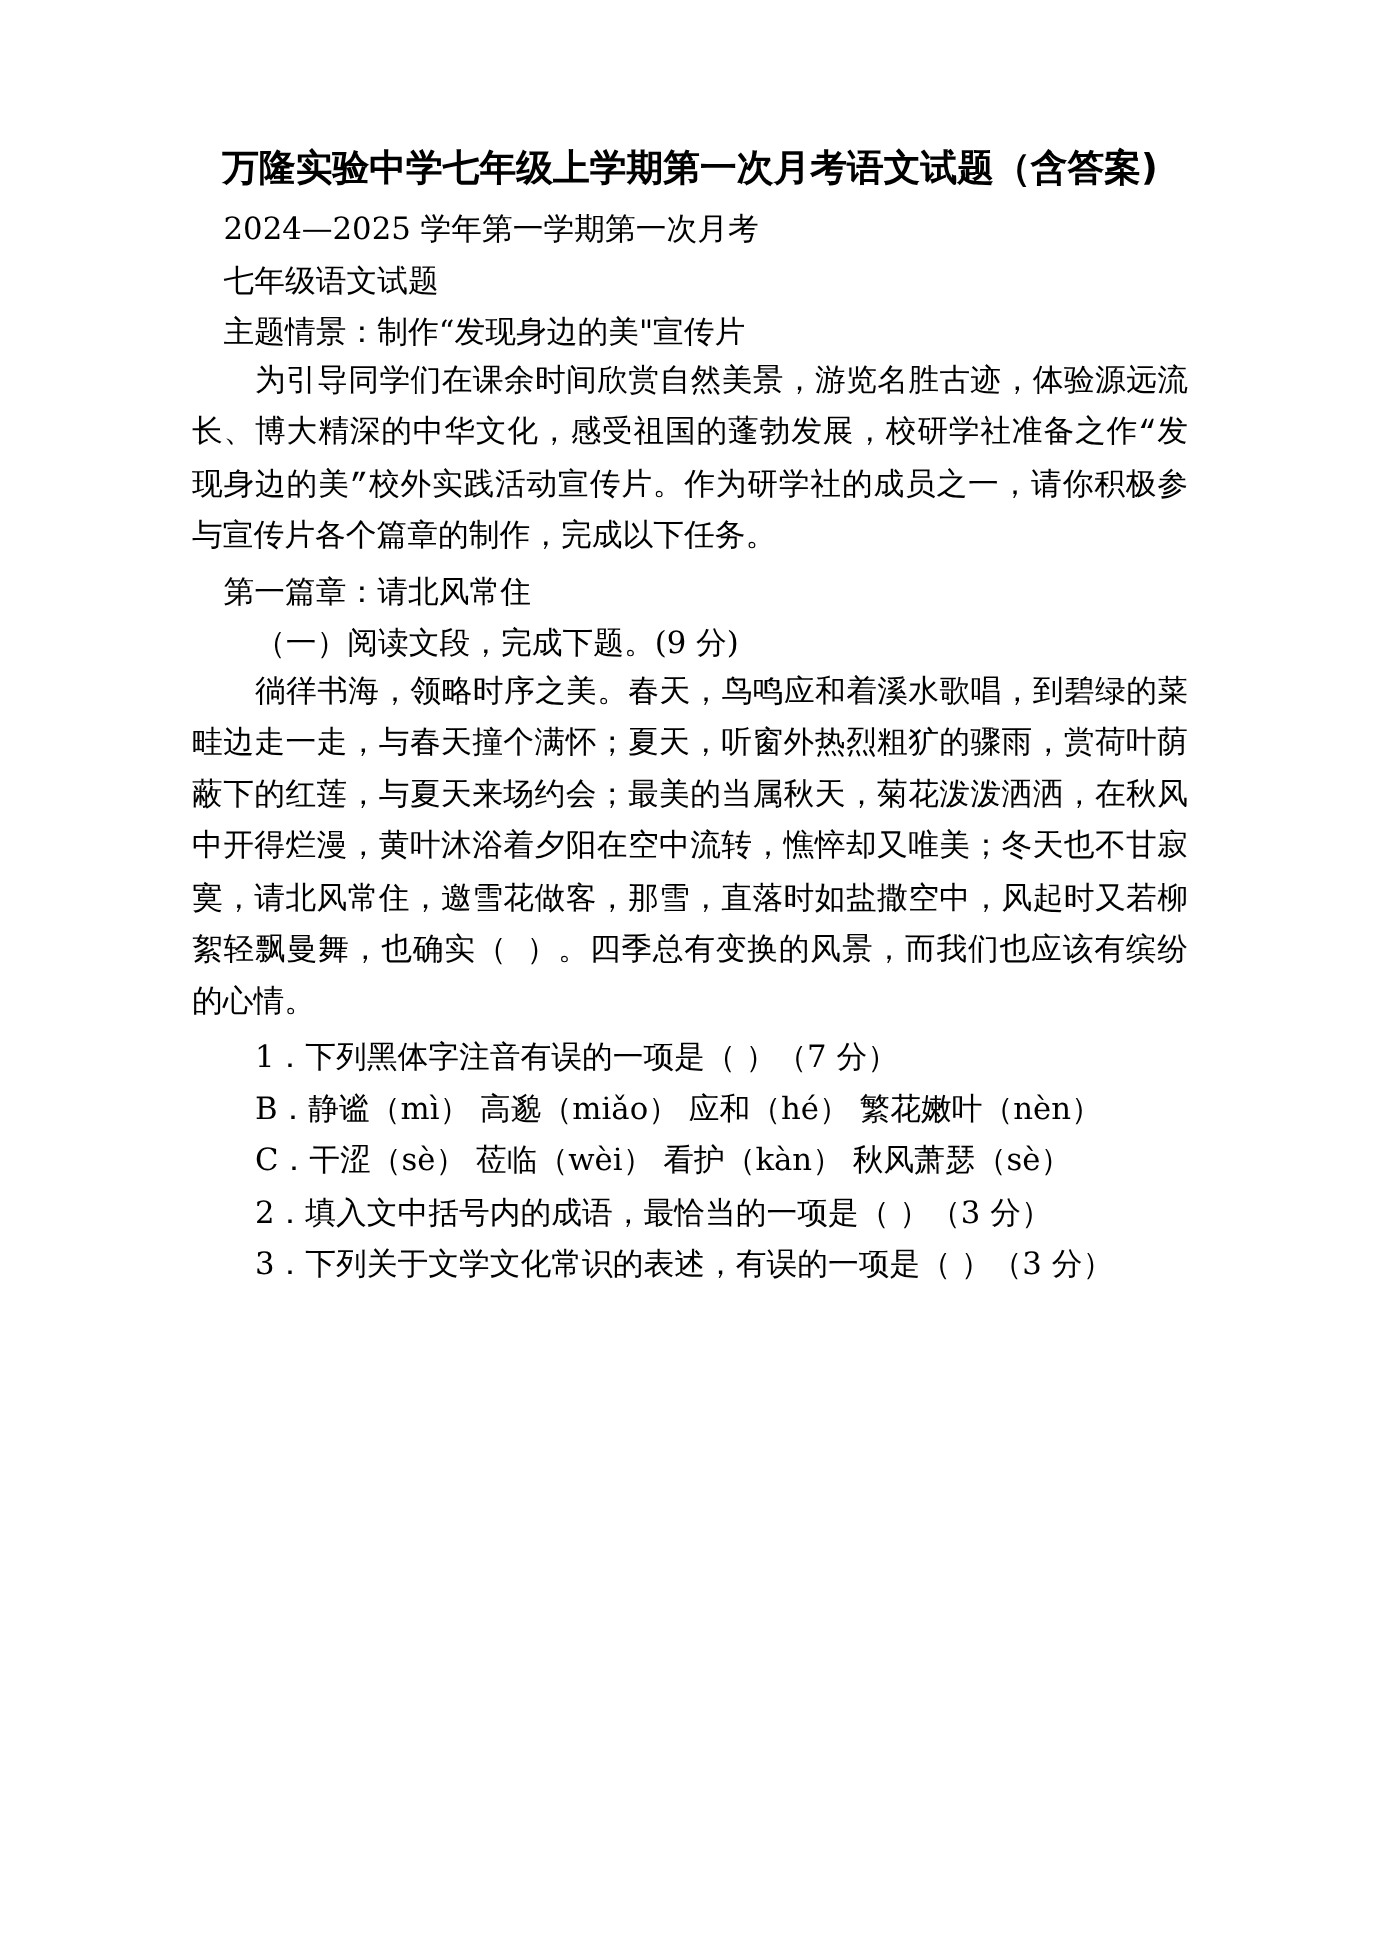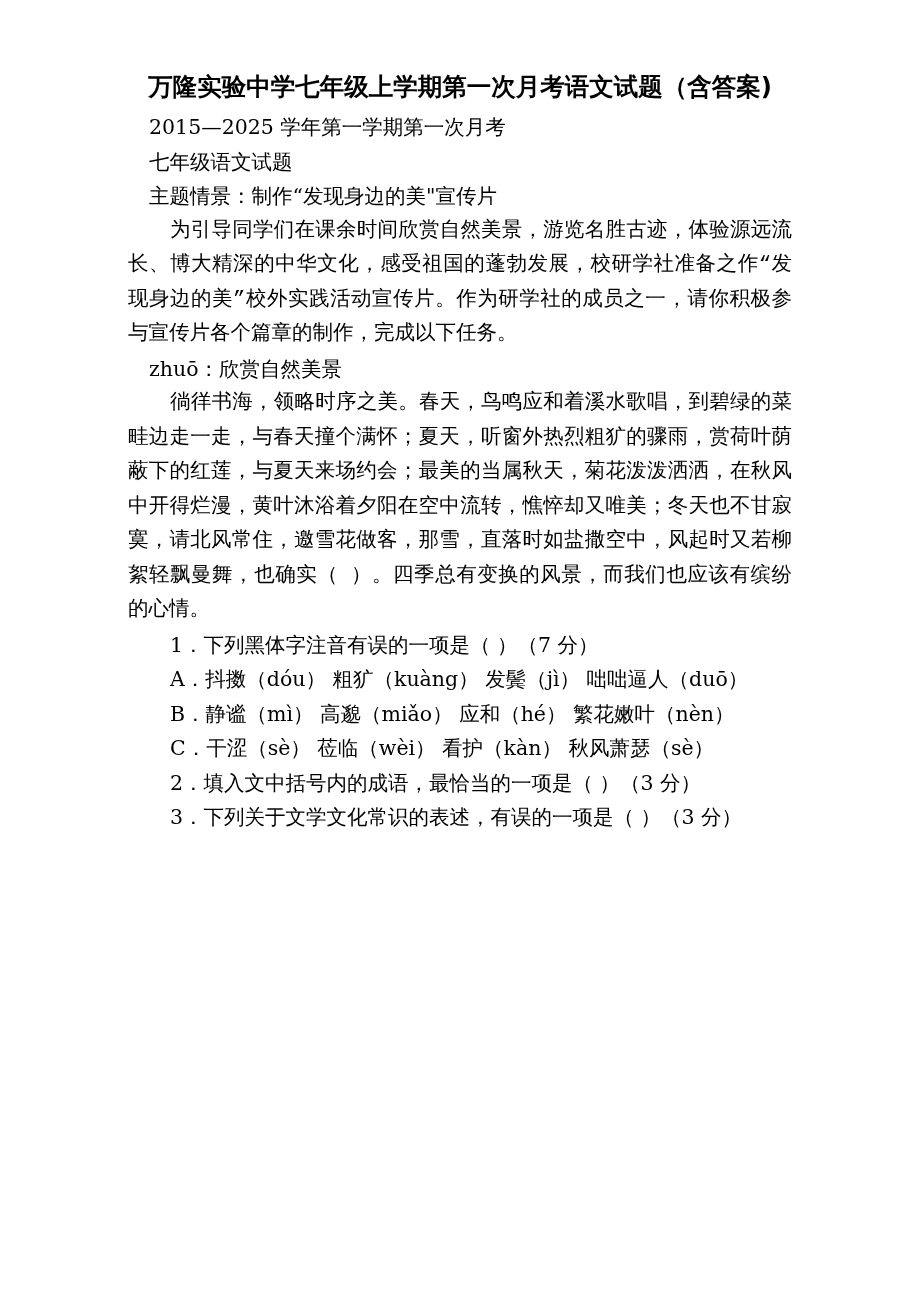--- a/index.html
+++ b/index.html
@@ -12,21 +12,21 @@
     height: 1302px;
     font-family: "DejaVu Serif", "Liberation Serif", serif;
     color: #000000;
     overflow: hidden;
   }
   .page {
     position: relative;
     width: 920px;
     height: 1302px;
     box-sizing: border-box;
-    padding: 70px 128px 0 128px;
+    padding: 95px 128px 0 128px;
   }
   .doc-title {
     font-family: "DejaVu Sans", "Liberation Sans", sans-serif;
     font-weight: bold;
     font-size: 24.5px;
     line-height: 34px;
     text-align: center;
     margin: 0 0 6px 0;
     letter-spacing: 0px;
   }
@@ -44,29 +44,29 @@
     font-family: Liberation Mono, monospace;
   }
 </style>
 </head>
 <body>
 
 <div class="page">
 
   <h1 class="doc-title">万隆实验中学七年级上学期第一次月考语文试题（含答案)</h1>
 
-  <p class="ind1">2015—2025 学年第一学期第一次月考</p>
+  <p class="ind1">2024—2025 学年第一学期第一次月考</p>
   <p class="ind1">七年级语文试题</p>
   <p class="ind1">主题情景：制作“发现身边的美"宣传片</p>
   <p class="body-para">为引导同学们在课余时间欣赏自然美景，游览名胜古迹，体验源远流长、博大精深的中华文化，感受祖国的蓬勃发展，校研学社准备之作“发现身边的美”校外实践活动宣传片。作为研学社的成员之一，请你积极参与宣传片各个篇章的制作，完成以下任务。</p>
-  <p class="ind1">zhuō：欣赏自然美景</p>
+  <p class="ind1">第一篇章：请北风常住</p>
+  <p class="ind2">（一）阅读文段，完成下题。(9 分)</p>
   <p class="body-para">徜徉书海，领略时序之美。春天，鸟鸣应和着溪水歌唱，到碧绿的菜畦边走一走，与春天撞个满怀；夏天，听窗外热烈粗犷的骤雨，赏荷叶荫蔽下的红莲，与夏天来场约会；最美的当属秋天，菊花泼泼洒洒，在秋风中开得烂漫，黄叶沐浴着夕阳在空中流转，憔悴却又唯美；冬天也不甘寂寞，请北风常住，邀雪花做客，那雪，直落时如盐撒空中，风起时又若柳絮轻飘曼舞，也确实（        ）。四季总有变换的风景，而我们也应该有缤纷的心情。</p>
 
   <p class="ind2">1．下列黑体字注音有误的一项是（        ）（7 分）</p>
-  <p class="ind2">A．抖擞（dóu）     粗犷（kuàng）  发鬓（jì）     咄咄逼人（duō）</p>
   <p class="ind2">B．静谧（mì）      高邈（miǎo）    应和（hé）      繁花嫩叶（nèn）</p>
   <p class="ind2">C．干涩（sè）      莅临（wèi）     看护（kàn）     秋风萧瑟（sè）</p>
 
   <p class="ind2">2．填入文中括号内的成语，最恰当的一项是（        ）（3 分）</p>
 
   <p class="ind2">3．下列关于文学文化常识的表述，有误的一项是（        ）（3 分）</p>
 
 </div>
 
 </body></html>

